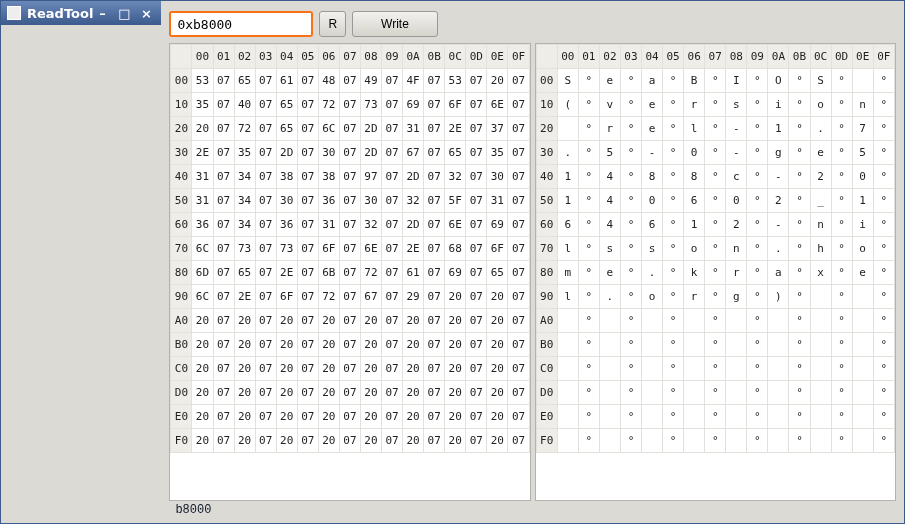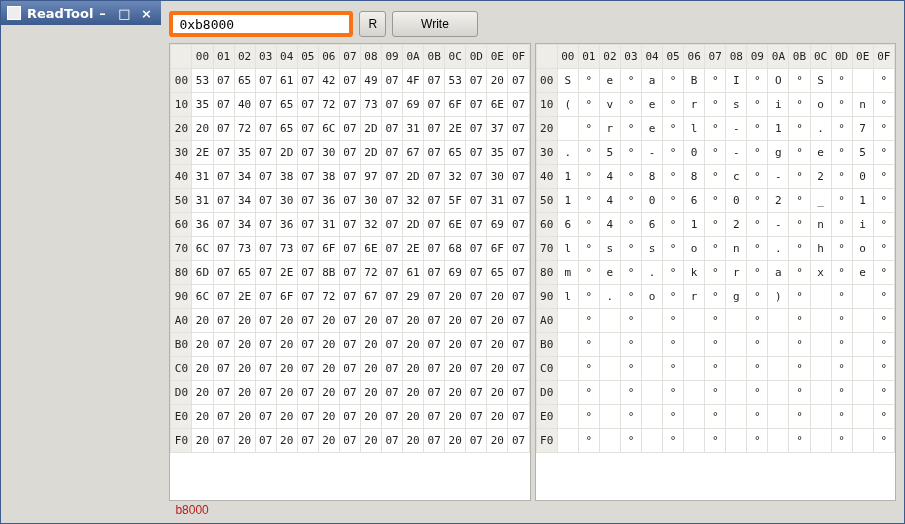--- a/index.html
+++ b/index.html
@@ -5,32 +5,32 @@
   * { box-sizing: border-box; }
   html, body { margin: 0; padding: 0; font-family: "DejaVu Sans", sans-serif; font-size: 12px; background: #dcdad5; }
   .window { width: 905px; height: 524px; border: 1px solid #3b5b8c; background: #dcdad5; display: flex; flex-direction: row; }
   .titlebar { background: linear-gradient(#6a87b8, #3b5b8c); color: #fff; height: 24px; display: flex; align-items: center; padding: 0 6px; font-size: 13px; }
   .titlebar .icon { width: 14px; height: 14px; background: #eee; border: 1px solid #fff; margin-right: 6px; }
   .titlebar .title { flex: 1; text-align: center; font-weight: bold; }
   .titlebar .ctrls { display: flex; gap: 4px; }
   .titlebar .ctrls span { width: 18px; text-align: center; cursor: default; font-weight: bold; }
   .body { flex: 1; padding: 10px 8px 2px 8px; display: flex; flex-direction: column; }
   .toolbar-row { display: flex; align-items: center; gap: 6px; margin-bottom: 6px; }
-  .spinner { display: flex; align-items: stretch; width: 184px; height: 26px; background: #fff; border: 4px solid #f97316; border-radius: 3px; overflow: hidden; }
+  .spinner { display: flex; align-items: stretch; width: 144px; height: 26px; background: #fff; border: 2px solid #f97316; border-radius: 3px; overflow: hidden; }
   .spinner input { flex: 1; border: none; outline: none; padding: 2px 6px; font-size: 13px; font-family: "DejaVu Sans Mono", monospace; }
   .btn { height: 26px; padding: 0 28px; border: 1px solid #999; border-radius: 3px; background: linear-gradient(#f2f1ee, #d6d3cc); font-size: 12px; }
   .btn.small { padding: 0 8px; }
   .tables { flex: 1; display: flex; gap: 4px; }
   .grid { background: #fff; border: 1px solid #b5b2ab; flex: 1; overflow: hidden; }
   table { border-collapse: collapse; width: 100%; table-layout: fixed; }
   th, td { border: 1px solid #e3e1dc; height: 24px; text-align: center; font-family: "DejaVu Sans Mono", monospace; font-size: 11px; font-weight: normal; color: #222; }
   th { background: #efede8; position: sticky; }
   .rowhdr { background: #efede8; }
   td.ascii { font-family: "DejaVu Sans Mono", monospace; }
-  .status { height: 20px; padding: 2px 6px; font-family: Liberation Sans, sans-serif; font-size: 12px; color: #b91c1c; }
+  .status { height: 20px; padding: 2px 6px; font-family: Liberation Mono, monospace; font-size: 12px; color: #0f172a; }
 </style>
 </head>
 <body>
 
 <div class="window">
   <div class="titlebar">
     <div class="icon"></div>
     <div class="title">ReadTool</div>
     <div class="ctrls">
       <span>–</span>
@@ -75,21 +75,21 @@
             </thead>
             <tbody>
               <tr>
                 <th class="rowhdr">00</th>
                 <td class="">53</td>
                 <td class="">07</td>
                 <td class="">65</td>
                 <td class="">07</td>
                 <td class="">61</td>
                 <td class="">07</td>
-                <td class="">42</td>
+                <td class="">48</td>
                 <td class="">07</td>
                 <td class="">49</td>
                 <td class="">07</td>
                 <td class="">4F</td>
                 <td class="">07</td>
                 <td class="">53</td>
                 <td class="">07</td>
                 <td class="">20</td>
                 <td class="">07</td>
               </tr>
@@ -227,21 +227,21 @@
                 <td class="">07</td>
               </tr>
               <tr>
                 <th class="rowhdr">80</th>
                 <td class="">6D</td>
                 <td class="">07</td>
                 <td class="">65</td>
                 <td class="">07</td>
                 <td class="">2E</td>
                 <td class="">07</td>
-                <td class="">8B</td>
+                <td class="">6B</td>
                 <td class="">07</td>
                 <td class="">72</td>
                 <td class="">07</td>
                 <td class="">61</td>
                 <td class="">07</td>
                 <td class="">69</td>
                 <td class="">07</td>
                 <td class="">65</td>
                 <td class="">07</td>
               </tr>

